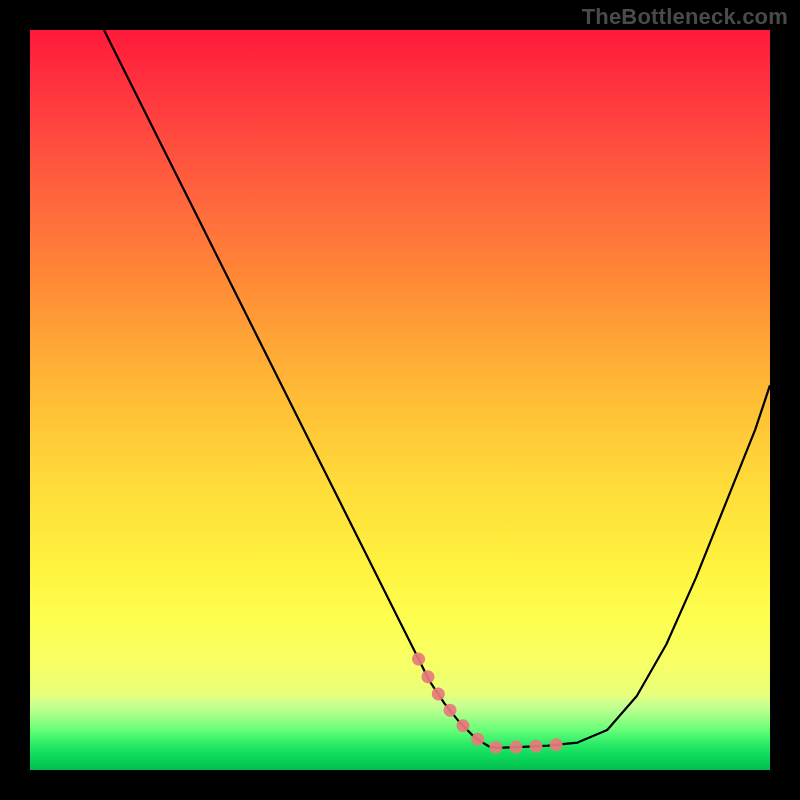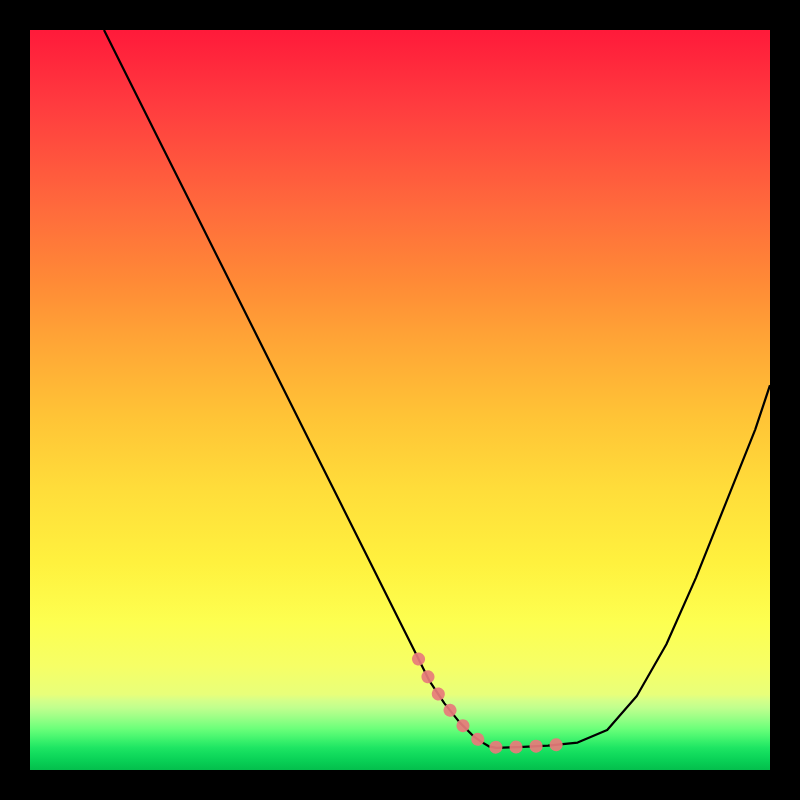--- a/index.html
+++ b/index.html
@@ -84,20 +84,21 @@
     stroke-linecap: round;
     stroke-linejoin: round;
     stroke-dasharray: 0.1 20;
     opacity: 0.93;
   }
 </style>
 </head>
 <body>
 
 <div class="frame">
+  <div class="watermark">TheBottleneck.com</div>
 
   <div class="plot-area">
     <div class="gradient-bg"></div>
 
     <svg class="curve" viewBox="0 0 740 740" preserveAspectRatio="none">
       <path class="curve-line" d="M74.0 0.0 L103.6 59.2 L133.2 118.4 L162.8 177.6 L192.4 236.8 L222.0 296.0 L251.6 355.2 L281.2 414.4 L310.8 473.6 L340.4 532.8 L370.0 592.0 L384.8 621.6 L399.6 651.2 L414.4 673.4 L429.2 691.9 L444.0 706.7 L451.4 711.9 L458.8 716.3 L466.2 717.8 L488.4 717.1 L518.0 715.6 L547.6 712.6 L577.2 700.0 L606.8 666.0 L636.4 614.2 L666.0 547.6 L695.6 473.6 L725.2 399.6 L740.0 355.2"></path>
       <path class="marker-band" d="M388.5 629.0 L403.3 656.8 L418.1 678.0 L432.9 695.6 L447.7 709.3 L462.5 717.1 L477.3 717.4 L492.1 716.9 L506.9 716.1 L521.7 715.2 L536.5 713.7"></path>
     </svg>
   </div>
 </div>

